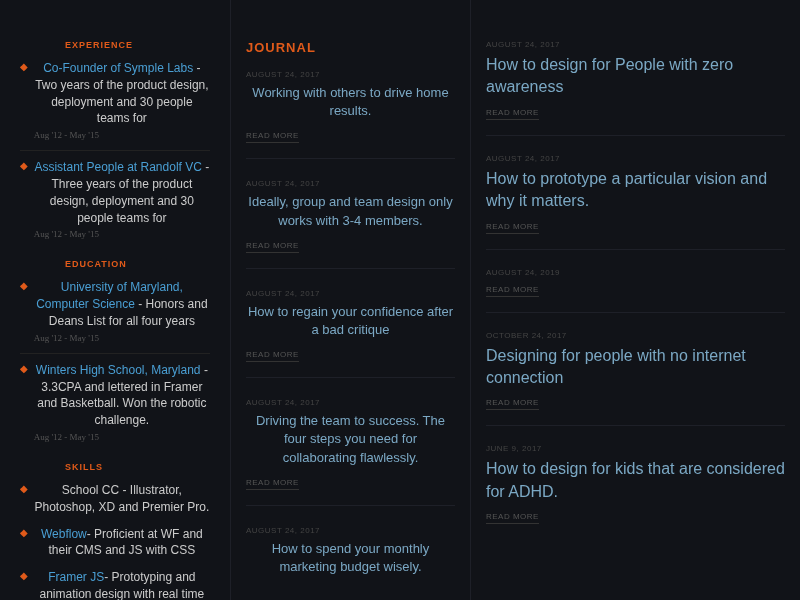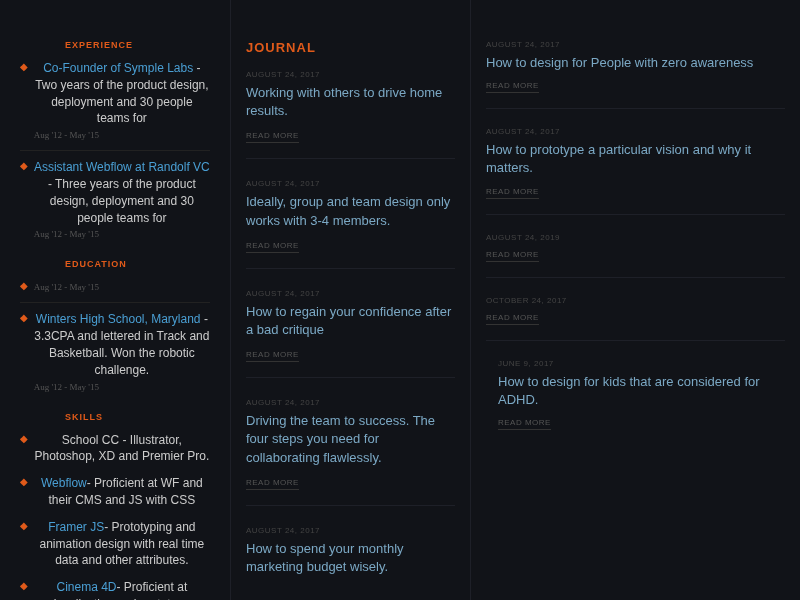--- a/index.html
+++ b/index.html
@@ -115,20 +115,21 @@
       margin-bottom: 5px;
       text-transform: uppercase;
       letter-spacing: 0.5px;
     }
 
     .journal-entry-title {
       font-size: 13px;
       line-height: 1.4;
       color: #7ba8c4;
       margin-bottom: 8px;
+      text-align: center;
     }
 
     .read-more {
       color: #555;
       font-size: 8px;
       letter-spacing: 0.5px;
       text-transform: uppercase;
       border-bottom: 1px solid #333;
       display: inline-block;
       padding-bottom: 2px;
@@ -143,33 +144,32 @@
     }
 
     .right-entry {
       margin-bottom: 18px;
       padding-bottom: 15px;
       border-bottom: 1px solid #1e2028;
     }
 
     .right-entry:last-child {
       border-bottom: none;
-      margin-left: 12px;
     }
 
     .right-entry-date {
       color: #444;
       font-size: 8px;
       text-transform: uppercase;
       letter-spacing: 0.5px;
       margin-bottom: 5px;
     }
 
     .right-entry-title {
-      font-size: 13px;
+      font-size: 16px;
       line-height: 1.4;
       color: #7ba8c4;
       margin-bottom: 6px;
     }
 
     .right-read-more {
       color: #555;
       font-size: 8px;
       letter-spacing: 0.5px;
       text-transform: uppercase;
@@ -198,46 +198,50 @@
           <div class="entry-date">Aug '12 - May '15</div>
         </div>
       </div>
 
       <hr class="divider">
 
       <div class="sidebar-entry">
         <span class="bullet">◆</span>
         <div class="entry-content">
           <div class="entry-title">
-            <span class="entry-highlight">Assistant Webflow at Randolf VC</span>
+            <span class="entry-highlight">Assistant People at Randolf VC</span>
             <span> - Three years of the product design, deployment and 30 people teams for</span>
           </div>
           <div class="entry-date">Aug '12 - May '15</div>
         </div>
       </div>
     </div>
 
     <div class="sidebar-section">
       <div class="section-title">EDUCATION</div>
 
       <div class="sidebar-entry">
         <span class="bullet">◆</span>
         <div class="entry-content">
+          <div class="entry-title">
+            <span class="entry-highlight">University of Maryland, Computer Science</span>
+            <span>- Honors and Deans List for all four years</span>
+          </div>
           <div class="entry-date">Aug '12 - May '15</div>
         </div>
       </div>
 
       <hr class="divider">
 
       <div class="sidebar-entry">
         <span class="bullet">◆</span>
         <div class="entry-content">
           <div class="entry-title">
             <span class="entry-highlight">Winters High School, Maryland</span>
-            <span>- 3.3CPA and lettered in Track and Basketball. Won the robotic challenge.</span>
+            <span>- 3.3CPA and lettered in Framer and Basketball. Won the robotic challenge.</span>
           </div>
           <div class="entry-date">Aug '12 - May '15</div>
         </div>
       </div>
     </div>
 
     <div class="sidebar-section">
       <div class="section-title">SKILLS</div>
 
       <div class="sidebar-entry">
@@ -315,20 +319,21 @@
       <span class="right-read-more">Read More</span>
     </div>
 
     <div class="right-entry">
       <div class="right-entry-date">AUGUST 24, 2019</div>
       <span class="right-read-more">Read More</span>
     </div>
 
     <div class="right-entry">
       <div class="right-entry-date">OCTOBER 24, 2017</div>
+      <div class="right-entry-title">Designing for people with no internet connection</div>
       <span class="right-read-more">Read More</span>
     </div>
 
     <div class="right-entry">
       <div class="right-entry-date">JUNE 9, 2017</div>
       <div class="right-entry-title">How to design for kids that are considered for ADHD.</div>
       <span class="right-read-more">Read More</span>
     </div>
 
   </div>

